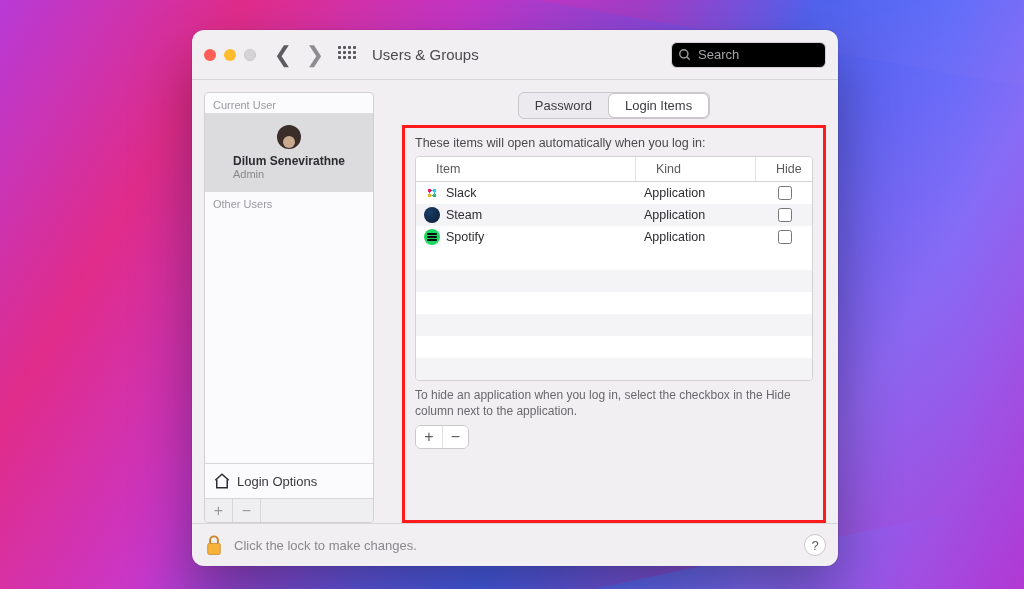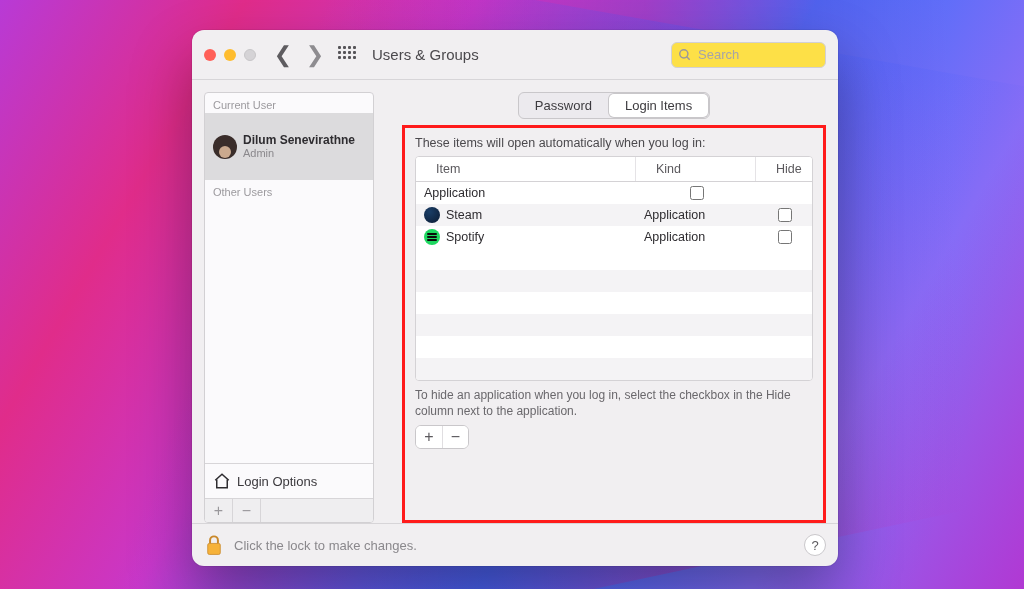--- a/index.html
+++ b/index.html
@@ -46,21 +46,21 @@
     width:18px;height:18px; display:grid; grid-template-columns:repeat(4,3px); grid-template-rows:repeat(3,3px); gap:2px;
     margin:0 6px 0 2px; cursor:pointer;
   }
   .grid-icon span{background:#565458; border-radius:1px;}
   .title { font-weight:400; font-size:15px; color:#4b494d; }
   .spacer{flex:1;}
   .search {
     display:flex; align-items:center;
     width:155px; height:26px;
     border:1px solid #d2d0d3; border-radius:6px;
-    background:#fde047; padding:0 6px; gap:4px;
+    background:#000000; padding:0 6px; gap:4px;
   }
   .search svg{flex:0 0 14px;}
   .search input{
     border:none; outline:none; background:none;
     font-size:13px; color:#6a686c; width:100%;
   }
   .search input::placeholder{color:#a6a4a8;}
 
   
   .body {
@@ -75,21 +75,22 @@
     width:170px; flex:0 0 170px;
     border:1px solid #d2d0d3; border-radius:4px;
     background:#fbfafc; display:flex; flex-direction:column;
     overflow:hidden;
   }
   .side-heading {
     font-size:11px; color:#9c9a9e; padding:6px 8px 2px 8px;
   }
   .user-row {
     display:flex; align-items:center; gap:6px;
-    padding:21px 8px;
+    padding:12px 8px;
+    flex-direction:column;
   }
   .user-row.selected { background:#dcdbdd; }
   .avatar {
     width:24px;height:24px;border-radius:50%;
     background:#3a2d2a; flex:0 0 24px;
     display:flex;align-items:flex-end;justify-content:center;
     overflow:hidden;
   }
   .avatar.guest{ background:#d8d6da;}
   .avatar .head{width:12px;height:12px;border-radius:50%;background:#caa98e;margin-bottom:1px;}
@@ -282,20 +283,24 @@
           <div class="hint1">These items will open automatically when you log in:</div>
 
           <div class="table-wrap">
             <div class="thead">
               <div>Item</div>
               <div>Kind</div>
               <div>Hide</div>
             </div>
             <div class="tbody" id="tbody">
                 <div class="trow">
+                  <div class="cell item">
+                    <div class="app-icon slack"></div>
+                    <span>Slack</span>
+                  </div>
                   <div class="cell kind">Application</div>
                   <div class="cell hide">
                     <input type="checkbox" class="hide-cb" style="">
                   </div>
                 </div>
                 <div class="trow">
                   <div class="cell item">
                     <div class="app-icon steam"></div>
                     <span>Steam</span>
                   </div>

